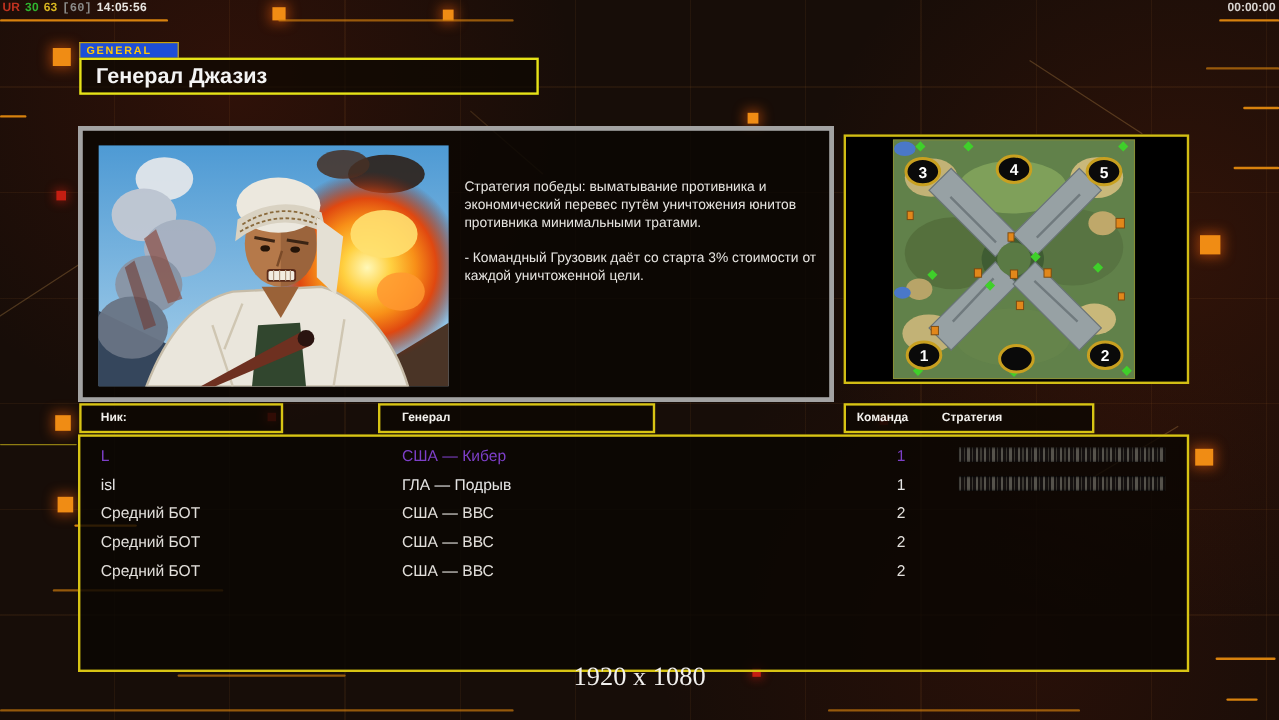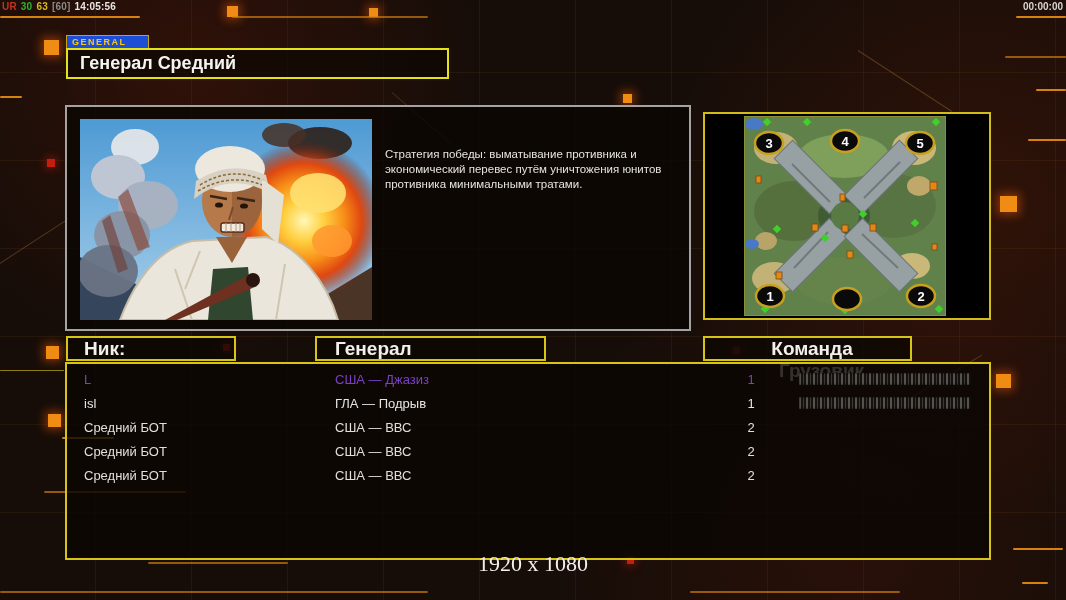--- a/index.html
+++ b/index.html
@@ -42,46 +42,46 @@
   #title-box{
     left:66px;top:48px;width:367px;height:27px;
     border:2px solid #e6e218;background:rgba(12,9,2,.72);
     display:flex;align-items:center;padding-left:12px;
     font-size:18px;font-weight:bold;color:#f4f4f4;
   }
 
   
   #info-panel{
     left:65px;top:105px;width:622px;height:222px;
-    border:2px solid #a3a3a3;background:rgba(10,6,2,.8);text-decoration:underline;
+    border:4px solid #a3a3a3;background:rgba(10,6,2,.8);text-decoration:underline;
   }
   #portrait{left:13px;top:12px;width:292px;height:201px;background:#000;}
   #strategy{
     left:318px;top:40px;width:298px;
     color:#e6e4e0;font-size:11.5px;line-height:15px;
   }
   #strategy .para{margin:0 0 14px 0;}
 
   
   #minimap-panel{
     left:703px;top:112px;width:284px;height:204px;
     border:2px solid #d2bd14;background:#000;
   }
   #minimap{left:39px;top:2px;width:202px;height:200px;}
 
   
   .hdr-box{
     position:absolute;top:336px;height:21px;
     border:2px solid #d8c414;background:rgba(12,8,2,.8);
-    color:#f2f0ec;font-size:19px;font-weight:bold;
+    color:#f2f0ec;font-size:10px;font-weight:bold;
     display:flex;align-items:center;
   }
   #hdr-nick{left:66px;width:150px;padding-left:16px;}
   #hdr-general{left:315px;width:209px;padding-left:18px;}
-  #hdr-team{left:703px;width:205px;flex-direction:column;}
+  #hdr-team{left:703px;width:205px;}
   #hdr-team .t1{margin-left:9px;}
   #hdr-team .t2{margin-left:28px;}
 
   
   #table-box{
     left:65px;top:362px;width:922px;height:194px;
     border:2px solid #d8c414;background:rgba(10,6,3,.82);
   }
   .prow{position:absolute;left:0;width:100%;height:22px;font-size:13px;}
   .prow .nick{position:absolute;left:17px;top:3px;}
@@ -128,26 +128,26 @@
 <div class="hline dim" style="left:148px;top:562px;width:140px;"></div>
 <div class="hline" style="left:1013px;top:548px;width:50px;"></div>
 <div class="hline dim" style="left:0;top:591px;width:428px;"></div>
 <div class="hline dim" style="left:690px;top:591px;width:210px;"></div>
 <div class="hline" style="left:1022px;top:582px;width:26px;"></div>
 <div class="diag" style="left:-8px;top:268px;width:92px;transform:rotate(-33deg);"></div>
 <div class="diag" style="left:858px;top:50px;width:112px;transform:rotate(33deg);"></div>
 <div class="diag" style="left:903px;top:402px;width:92px;transform:rotate(-31deg);"></div>
 <div class="diag" style="left:392px;top:92px;width:80px;transform:rotate(41deg);opacity:.6;"></div>
 
-<div id="hud-left" class="abs"><span style="color: rgb(194, 51, 32);">UR</span><span style="color: rgb(47, 180, 47); text-align: right;">30</span><span style="color: rgb(216, 181, 32); text-align: right;">63</span><span style="color: rgb(138, 138, 136);">[60]</span><span style="color: rgb(232, 230, 226);">14:05:56</span></div>
+<div id="hud-left" class="abs"><span style="color: rgb(194, 51, 32);">UR</span><span style="color: rgb(47, 180, 47); text-align: right;">30</span><span style="color: rgb(216, 181, 32); text-align: right;">63</span><span style="color: rgb(138, 138, 136); font-family: Liberation Mono, monospace;">[60]</span><span style="color: rgb(232, 230, 226);">14:05:56</span></div>
 <div id="hud-timer" class="abs">00:00:00</div>
 
 <div id="general-tab" class="abs">GENERAL</div>
 <div id="title-box" class="abs">
-  <span>Генерал Средний</span>
+  <span>Генерал Джазиз</span>
 </div>
 
 <div id="info-panel" class="abs">
   <div id="portrait" class="abs">
     <svg width="292" height="201" viewBox="0 0 292 201">
       <defs>
         <linearGradient id="sky" x1="0" y1="0" x2="0" y2="1">
           <stop offset="0" stop-color="#4e9ad4"></stop>
             <stop offset="1" stop-color="#a8d0ea"></stop>
         </linearGradient>
@@ -198,20 +198,21 @@
       <path d="M153,88 L149,101" stroke="#7a4a28" stroke-width="2"></path>
       <rect x="141" y="104" width="23" height="9" rx="2" fill="#f2ece0" stroke="#5a2a18" stroke-width="1.5"></rect>
       <path d="M146,104 L146,113 M151,104 L151,113 M156,104 L156,113 M160,104 L160,113" stroke="#b09880" stroke-width="1"></path>
 
       <path d="M85,201 L168,156 L177,167 L97,201 Z" fill="#6e3020"></path>
       <circle cx="173" cy="161" r="7" fill="#2a1410"></circle>
     </svg>
   </div>
   <div id="strategy" class="abs">
       <div class="para">Стратегия победы: выматывание противника и экономический перевес путём уничтожения юнитов противника минимальными тратами.</div>
+      <div class="para">- Командный Грузовик даёт со старта 3% стоимости от каждой уничтоженной цели.</div>
     </div>
 </div>
 
 <div id="minimap-panel" class="abs">
   <svg id="minimap" class="abs" viewBox="0 0 202 200">
     <rect width="202" height="200" fill="#61814a"></rect>
 
     <ellipse cx="50" cy="95" rx="40" ry="30" fill="#55703d"></ellipse>
     <ellipse cx="150" cy="90" rx="42" ry="32" fill="#587442"></ellipse>
     <ellipse cx="100" cy="40" rx="45" ry="22" fill="#7fa05a"></ellipse>
@@ -295,27 +296,27 @@
 </div>
 
 <div id="hdr-nick" class="hdr-box">
   <span>Ник:</span>
 </div>
 <div id="hdr-general" class="hdr-box">
   <span>Генерал</span>
 </div>
 <div id="hdr-team" class="hdr-box">
   <span class="t1">Команда</span>
-  <span class="t2">Грузовик</span>
+  <span class="t2">Стратегия</span>
 </div>
 
 <div id="table-box" class="abs">
     <div class="prow" style="top: 5px; color: rgb(125, 63, 200);">
     <span class="nick">L</span>
-    <span class="general">США — Джазиз</span>
+    <span class="general">США — Кибер</span>
     <span class="team">1</span>
     <div class="progress"></div>
   </div>
     <div class="prow" style="top: 29px; color: #e5e5e5;">
     <span class="nick">isl</span>
     <span class="general">ГЛА — Подрыв</span>
     <span class="team">1</span>
     <div class="progress"></div>
   </div>
     <div class="prow" style="top: 53px; color: rgb(226, 223, 219);">

